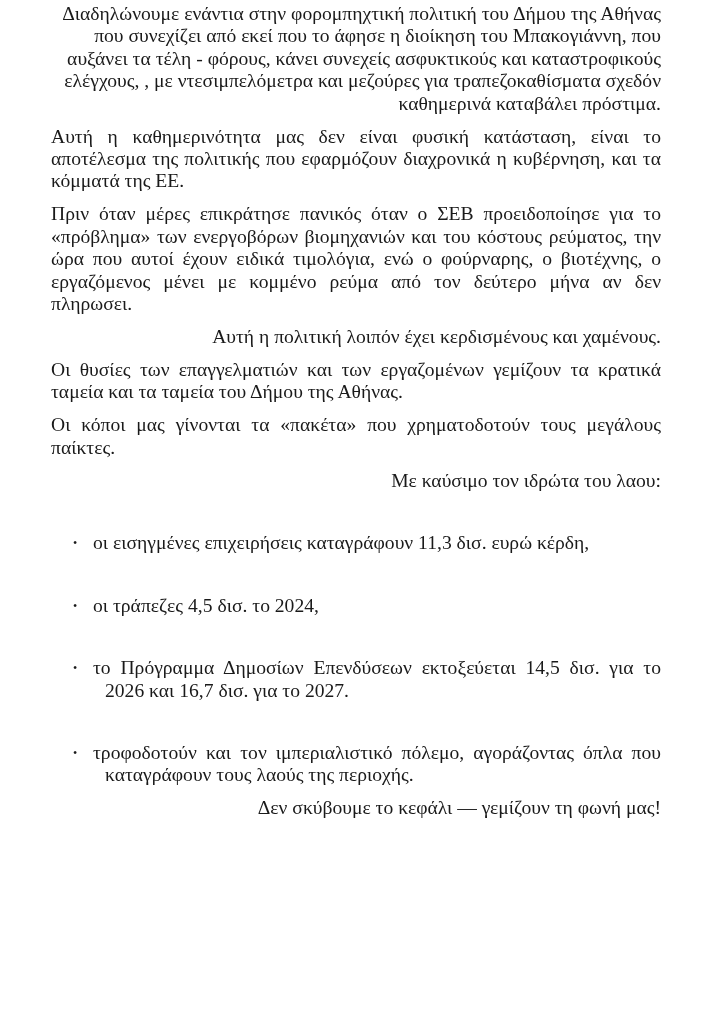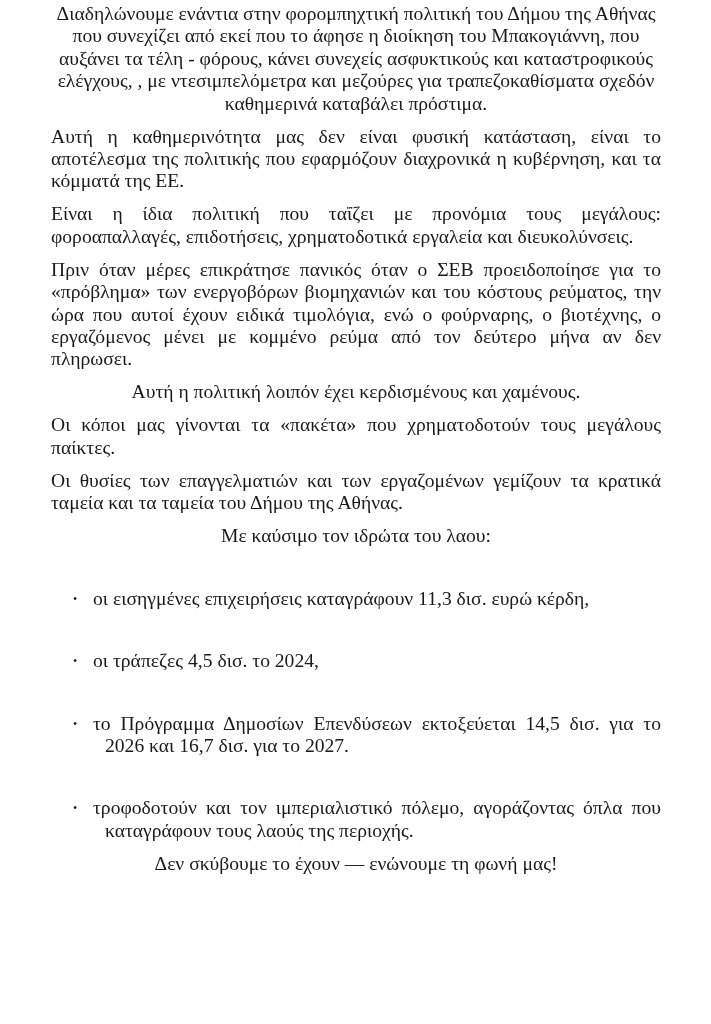--- a/index.html
+++ b/index.html
@@ -21,21 +21,21 @@
       font-family: "Liberation Serif", "DejaVu Serif", serif;
       font-size: 19.6px;
       line-height: 22.4px;
       color: #1a1a1a;
     }
     .para {
       margin: 0 0 10.6px 0;
       text-align: justify;
     }
     .para.left {
-      text-align: center;
+      text-align: right;
     }
     .bullets {
       list-style: none;
       margin: 0;
       padding: 0;
     }
     .bullet {
       position: relative;
       padding-left: 42px;
       margin: 0 0 10.6px 0;
@@ -55,25 +55,24 @@
       margin-left: 12px;
       margin-top: 40px;
     }
   </style>
 </head>
 <body>
 
 <div class="page">
   <p class="para left">Διαδηλώνουμε ενάντια στην φορομπηχτική πολιτική του Δήμου της Αθήνας που συνεχίζει από εκεί που το άφησε η διοίκηση του Μπακογιάννη, που αυξάνει τα τέλη - φόρους, κάνει συνεχείς ασφυκτικούς και καταστροφικούς ελέγχους, , με ντεσιμπελόμετρα και μεζούρες για τραπεζοκαθίσματα σχεδόν καθημερινά καταβάλει πρόστιμα.</p>
   <p class="para">Αυτή η καθημερινότητα μας δεν είναι φυσική κατάσταση, είναι το αποτέλεσμα της πολιτικής που εφαρμόζουν διαχρονικά η κυβέρνηση, και τα κόμματά της ΕΕ.</p>
-  <p class="para">Είναι η ίδια πολιτική που ταΐζει με προνόμια τους μεγάλους: φοροαπαλλαγές, επιδοτήσεις, χρηματοδοτικά εργαλεία και διευκολύνσεις.</p>
   <p class="para">Πριν όταν μέρες επικράτησε πανικός όταν ο ΣΕΒ προειδοποίησε για το «πρόβλημα» των ενεργοβόρων βιομηχανιών και του κόστους ρεύματος, την ώρα που αυτοί έχουν ειδικά τιμολόγια, ενώ ο φούρναρης, ο βιοτέχνης, ο εργαζόμενος μένει με κομμένο ρεύμα από τον δεύτερο μήνα αν δεν πληρωσει.</p>
   <p class="para left">Αυτή η πολιτική λοιπόν έχει κερδισμένους και χαμένους.</p>
+  <p class="para">Οι θυσίες των επαγγελματιών και των εργαζομένων γεμίζουν τα κρατικά ταμεία και τα ταμεία του Δήμου της Αθήνας.</p>
   <p class="para">Οι κόποι μας γίνονται τα «πακέτα» που χρηματοδοτούν τους μεγάλους παίκτες.</p>
-  <p class="para">Οι θυσίες των επαγγελματιών και των εργαζομένων γεμίζουν τα κρατικά ταμεία και τα ταμεία του Δήμου της Αθήνας.</p>
   <p class="para left">Με καύσιμο τον ιδρώτα του λαου:</p>
 
   <ul class="bullets">
     <li class="bullet">
       <span class="dot">•</span>
       <span class="btext">οι εισηγμένες επιχειρήσεις καταγράφουν 11,3 δισ. ευρώ κέρδη,</span>
     </li>
     <li class="bullet">
       <span class="dot">•</span>
       <span class="btext">οι τράπεζες 4,5 δισ. το 2024,</span>
@@ -81,14 +80,14 @@
     <li class="bullet">
       <span class="dot">•</span>
       <span class="btext">το Πρόγραμμα Δημοσίων Επενδύσεων εκτοξεύεται  14,5 δισ. για το 2026 και 16,7 δισ. για το 2027.</span>
     </li>
     <li class="bullet">
       <span class="dot">•</span>
       <span class="btext">τροφοδοτούν και τον ιμπεριαλιστικό πόλεμο, αγοράζοντας όπλα που καταγράφουν τους λαούς της περιοχής.</span>
     </li>
   </ul>
 
-  <p class="para left">Δεν σκύβουμε το έχουν — ενώνουμε τη φωνή μας!</p>
+  <p class="para left">Δεν σκύβουμε το κεφάλι — γεμίζουν τη φωνή μας!</p>
 </div>
 
 </body></html>

